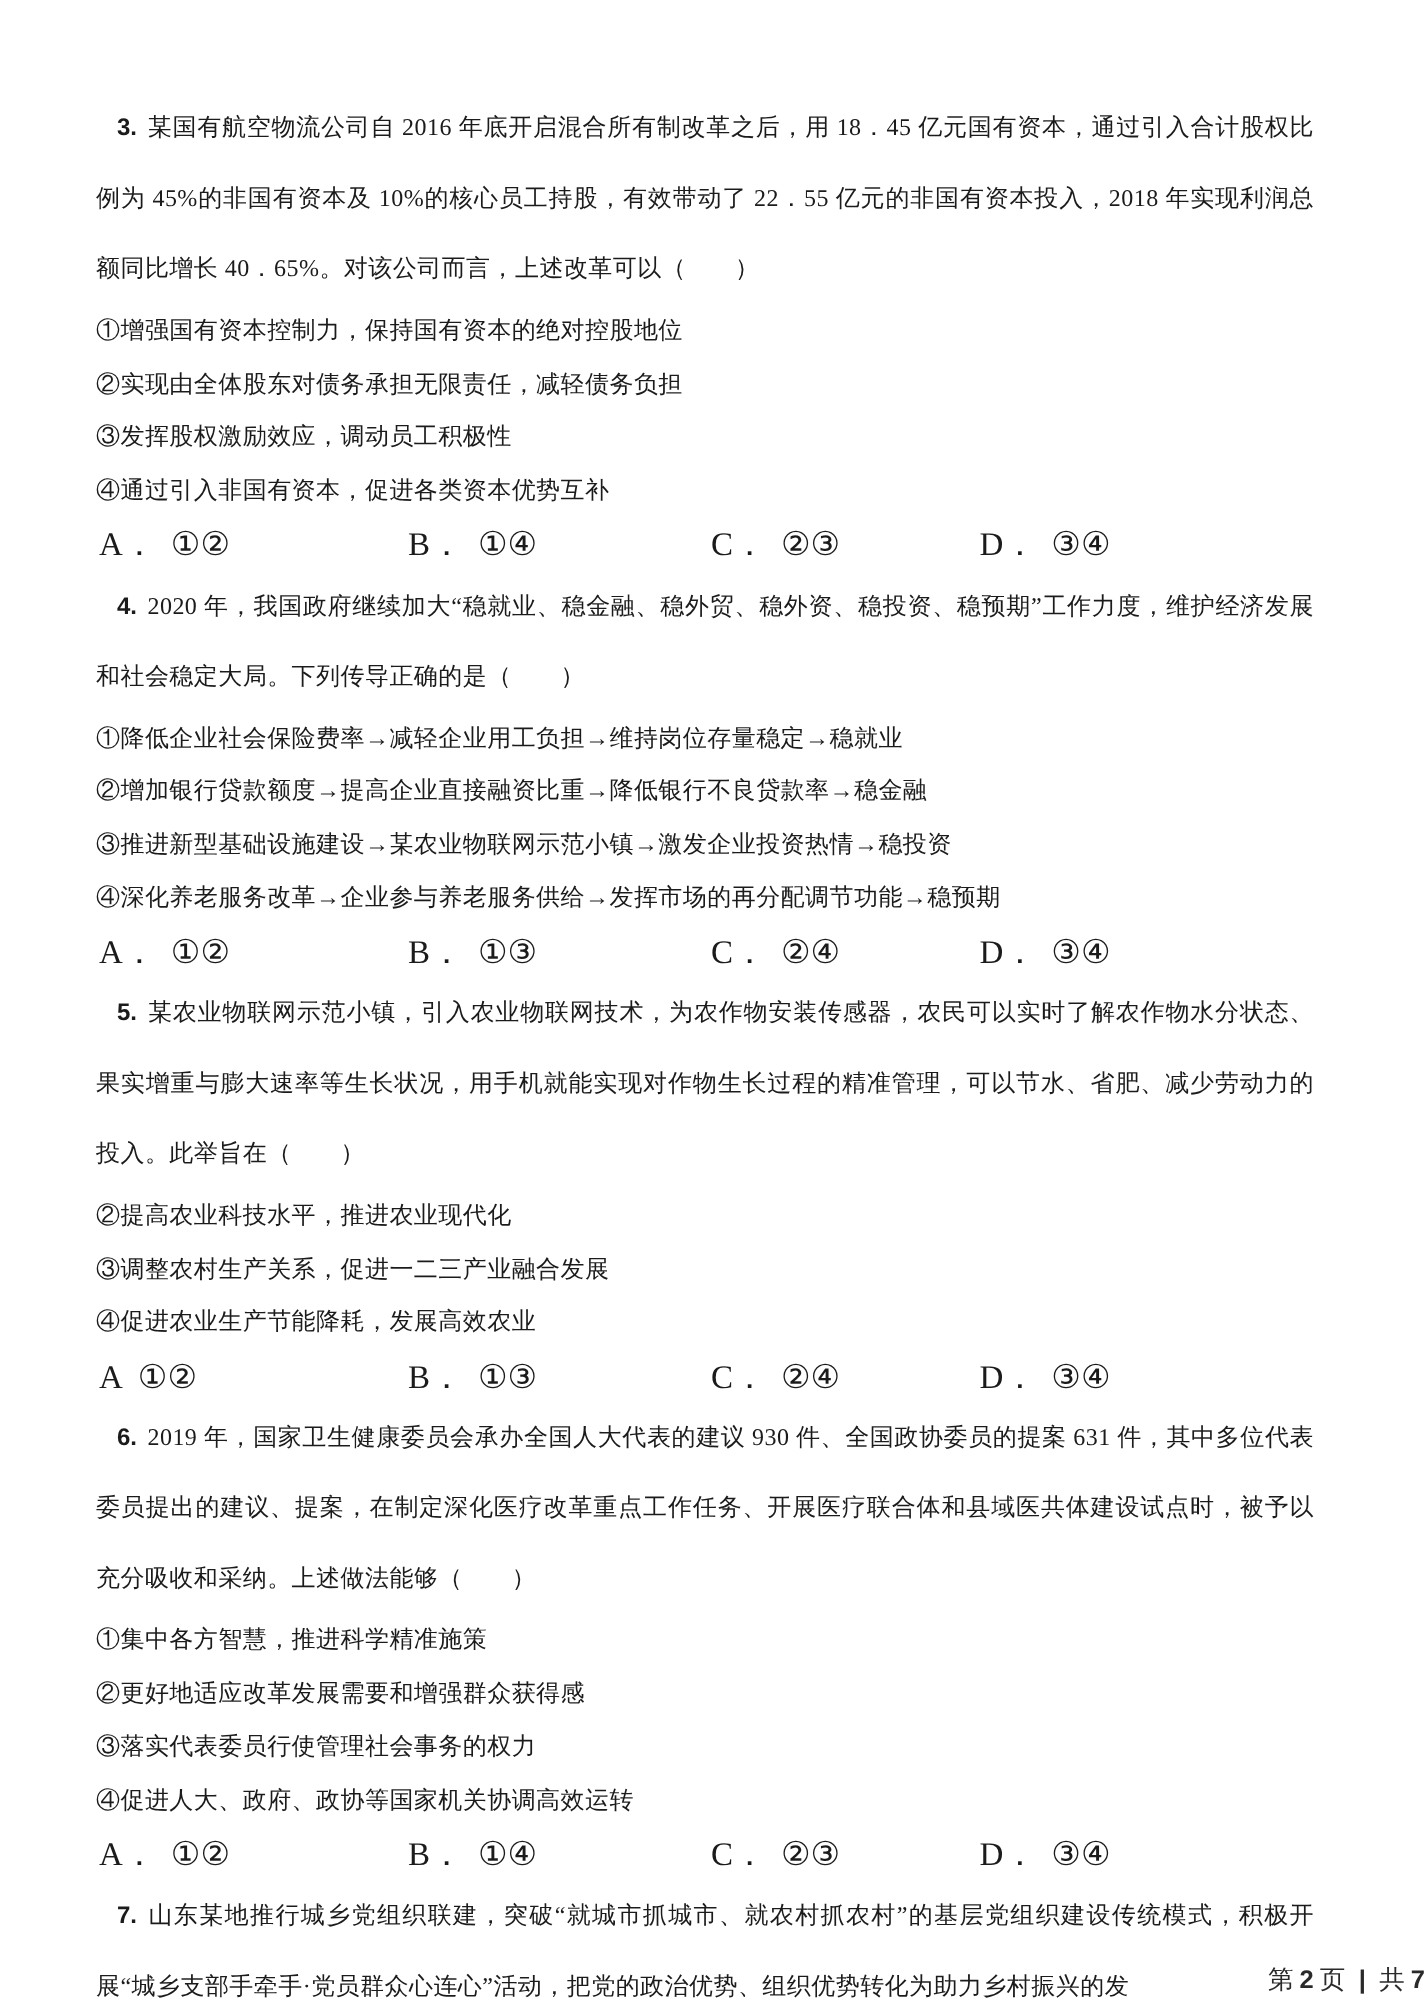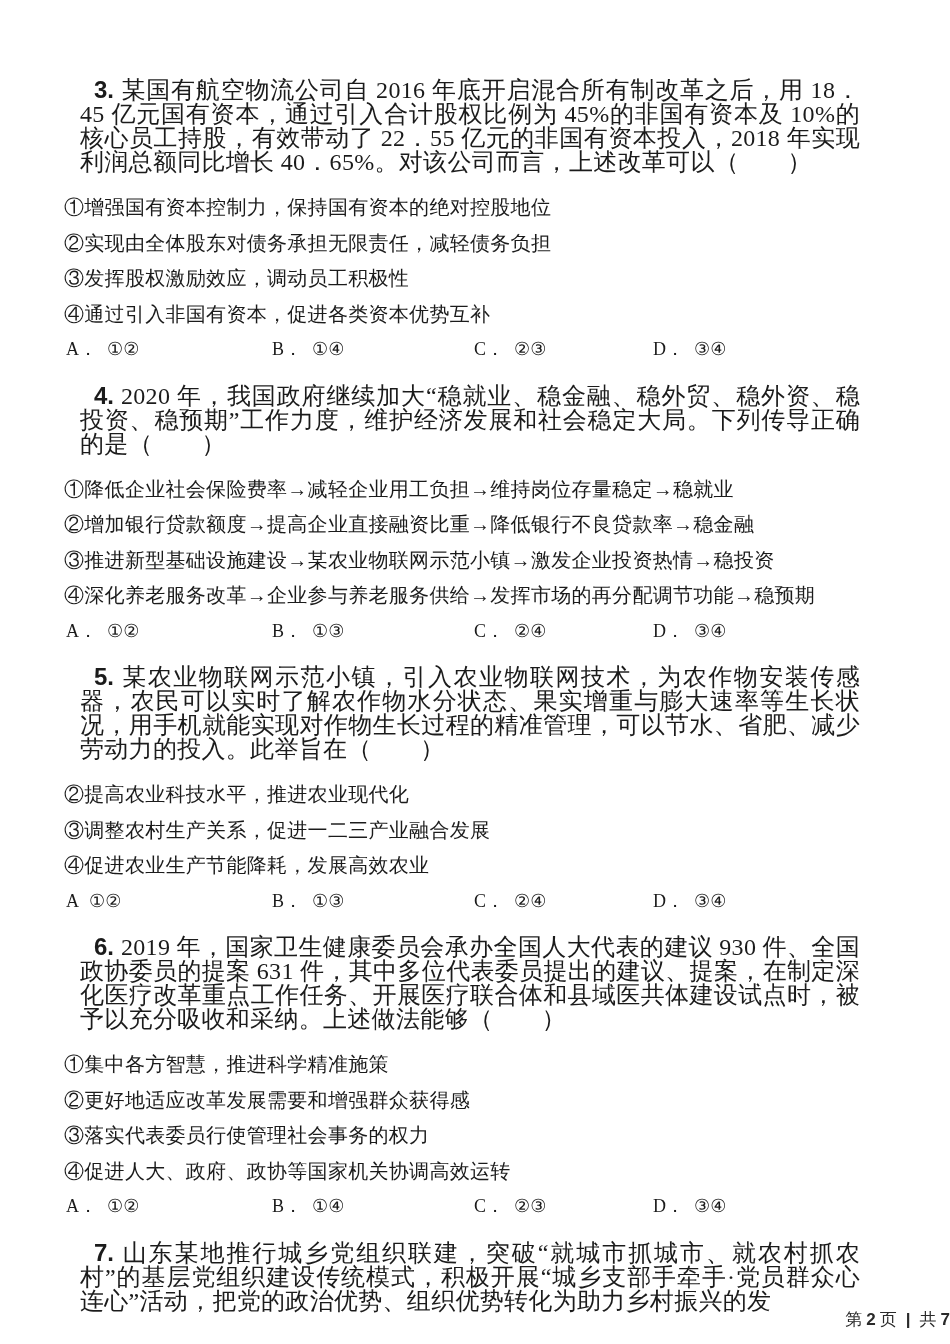--- a/index.html
+++ b/index.html
@@ -16,44 +16,44 @@
     font-family: "Liberation Serif", "DejaVu Serif", serif;
     color: #1b1b1b;
   }
   .content {
     position: absolute;
     left: 64px;
     top: 62px;
     width: 812px;
   }
   .stem {
-    margin: 16px;
-    font-size: 24px;
-    line-height: 24px;
+    margin: 0;
+    font-size: 16px;
+    line-height: 47px;
     text-align: justify;
     text-indent: 14px;
     letter-spacing: 0.3px;
   }
   .qnum {
     font-family: "Liberation Sans", "DejaVu Sans", sans-serif;
     font-weight: 700;
     margin-right: 7px;
     letter-spacing: 0;
   }
   .item {
     margin: 0;
-    font-size: 20px;
+    font-size: 16px;
     line-height: 35.5px;
     text-align: justify;
     letter-spacing: 0.3px;
   }
   .options-row {
     position: relative;
     height: 35.5px;
-    font-size: 18px;
+    font-size: 22px;
     line-height: 35.5px;
   }
   .option {
     position: absolute;
     top: 0;
     white-space: nowrap;
   }
   .option.col-a { left: 2px; }
   .option.col-b { left: 208px; }
   .option.col-c { left: 410px; }

